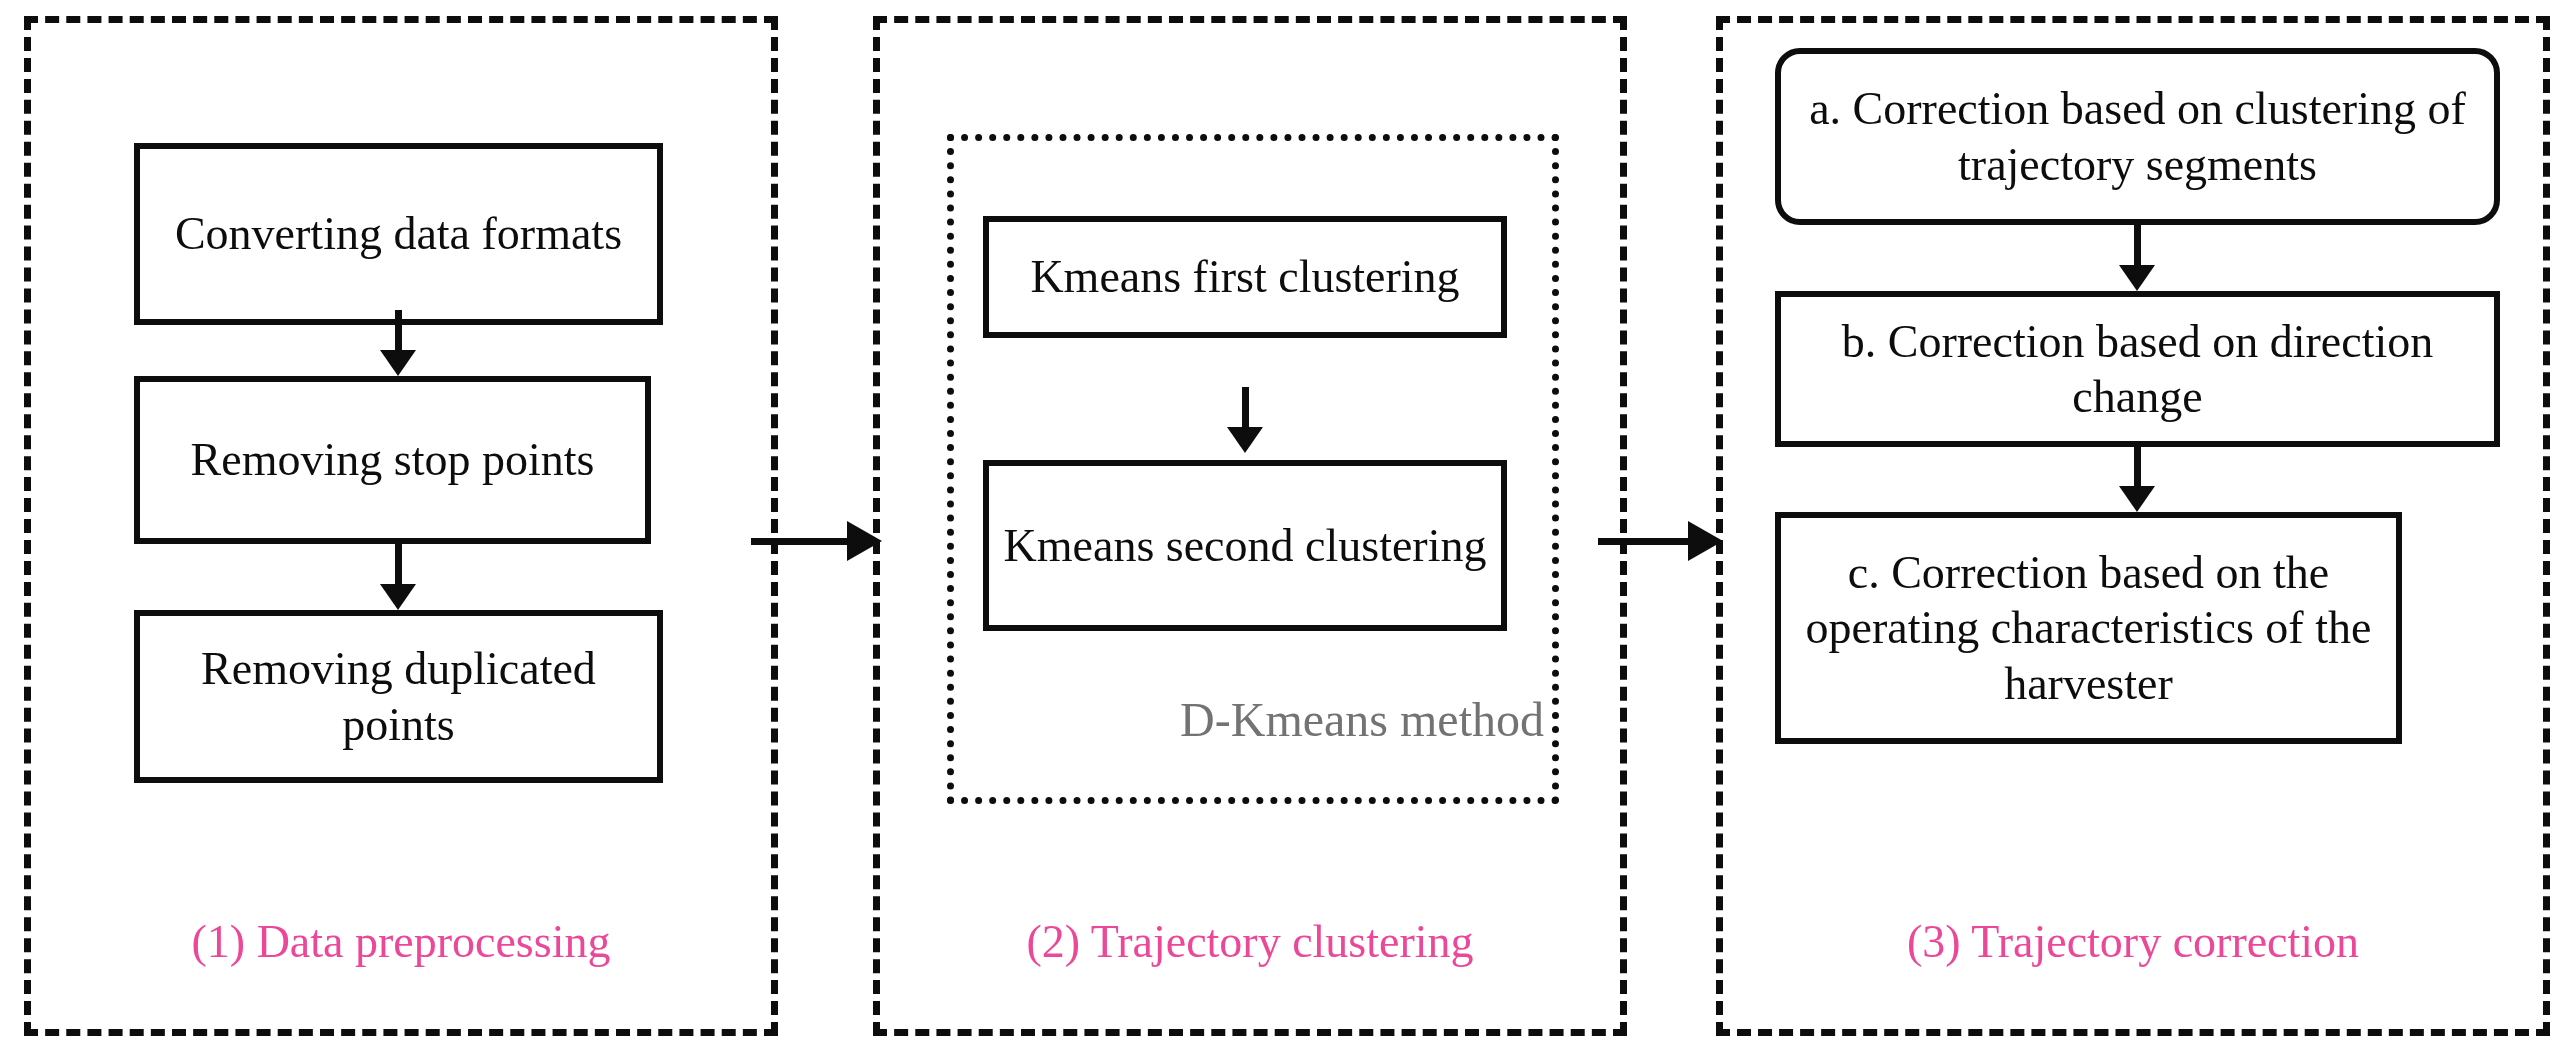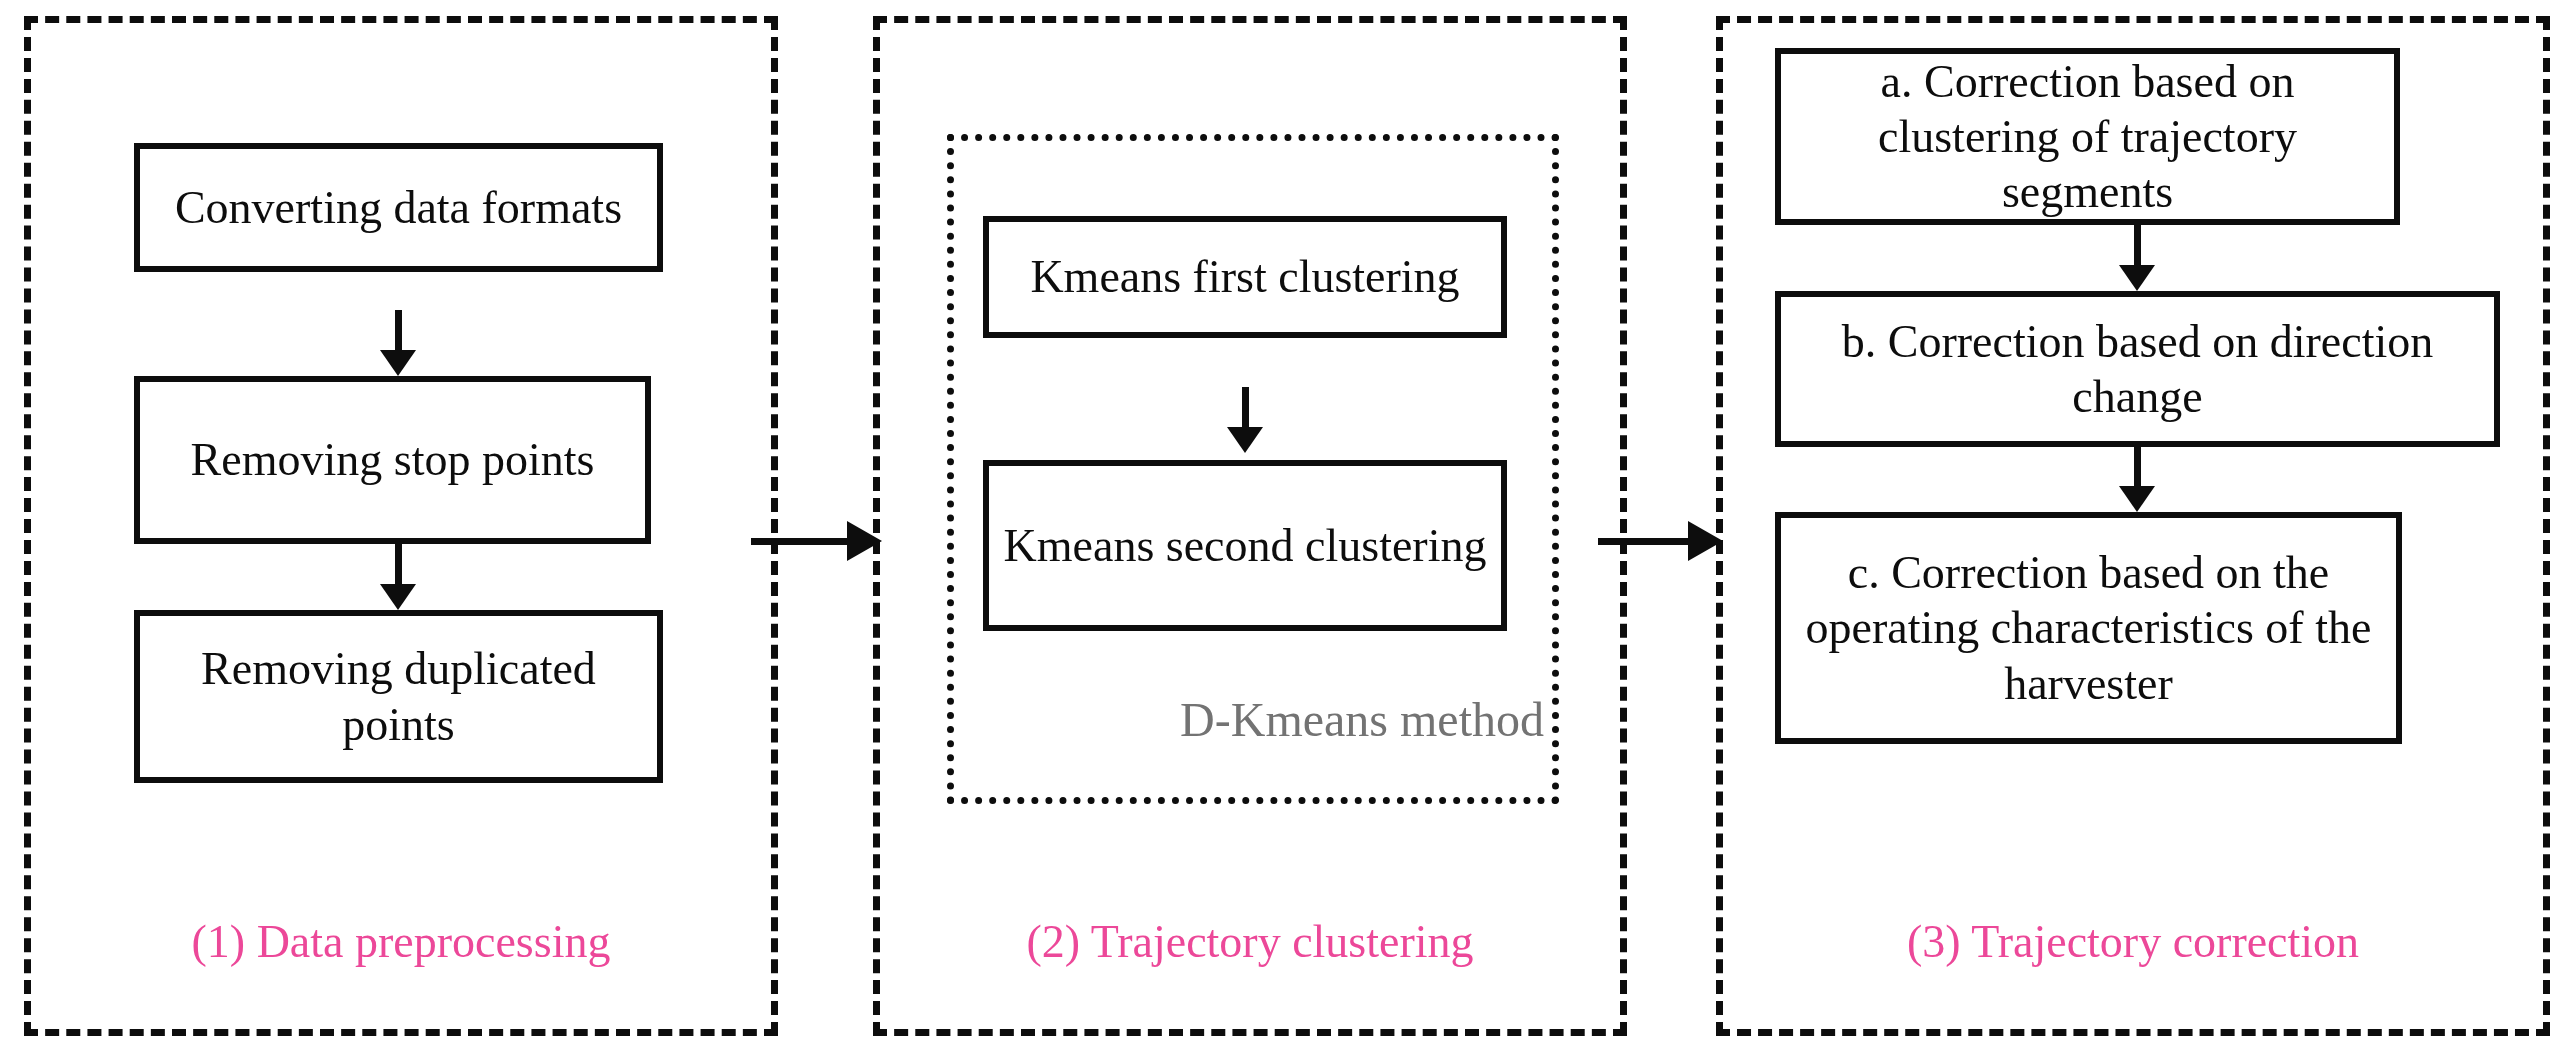--- a/index.html
+++ b/index.html
@@ -109,21 +109,21 @@
     border-left:35px solid #0d0d0d;
   }
 </style>
 </head>
 <body>
 
 <div id="canvas">
 
   <div class="stage" style="left:24px; top:15.6px; width:754px; height:1020px;"></div>
 
-  <div class="pbox" style="left:134px; top:143px; width:529px; height:129px;">
+  <div class="pbox" style="left:134px; top:143px; width:529px; height:182px;">
     <span>Converting data formats</span>
   </div>
 
   <div class="vconn" style="left:380px; top:310px; width:36px; height:66px;">
     <div class="shaft" style="height:43px;"></div>
     <div class="head"></div>
   </div>
 
   <div class="pbox" style="left:134px; top:376px; width:517px; height:168px;">
     <span>Removing stop points</span>
@@ -172,21 +172,21 @@
     <span>(2) Trajectory clustering</span>
   </div>
 
   <div class="hconn" style="left:1598px; top:521px; width:125px; height:40px;">
     <div class="shaft" style="width:96px;"></div>
     <div class="head"></div>
   </div>
 
   <div class="stage" style="left:1716px; top:15.6px; width:834px; height:1020px;"></div>
 
-  <div class="pbox" style="left:1775px; top:48px; width:625px; height:177px;">
+  <div class="pbox" style="left:1775px; top:48px; width:725px; height:177px;border-radius:25px;">
     <span>a. Correction based on clustering of trajectory segments</span>
   </div>
 
   <div class="vconn" style="left:2119px; top:225px; width:36px; height:66px;">
     <div class="shaft" style="height:43px;"></div>
     <div class="head"></div>
   </div>
 
   <div class="pbox" style="left:1775px; top:291px; width:725px; height:156px;">
     <span>b. Correction based on direction change</span>

